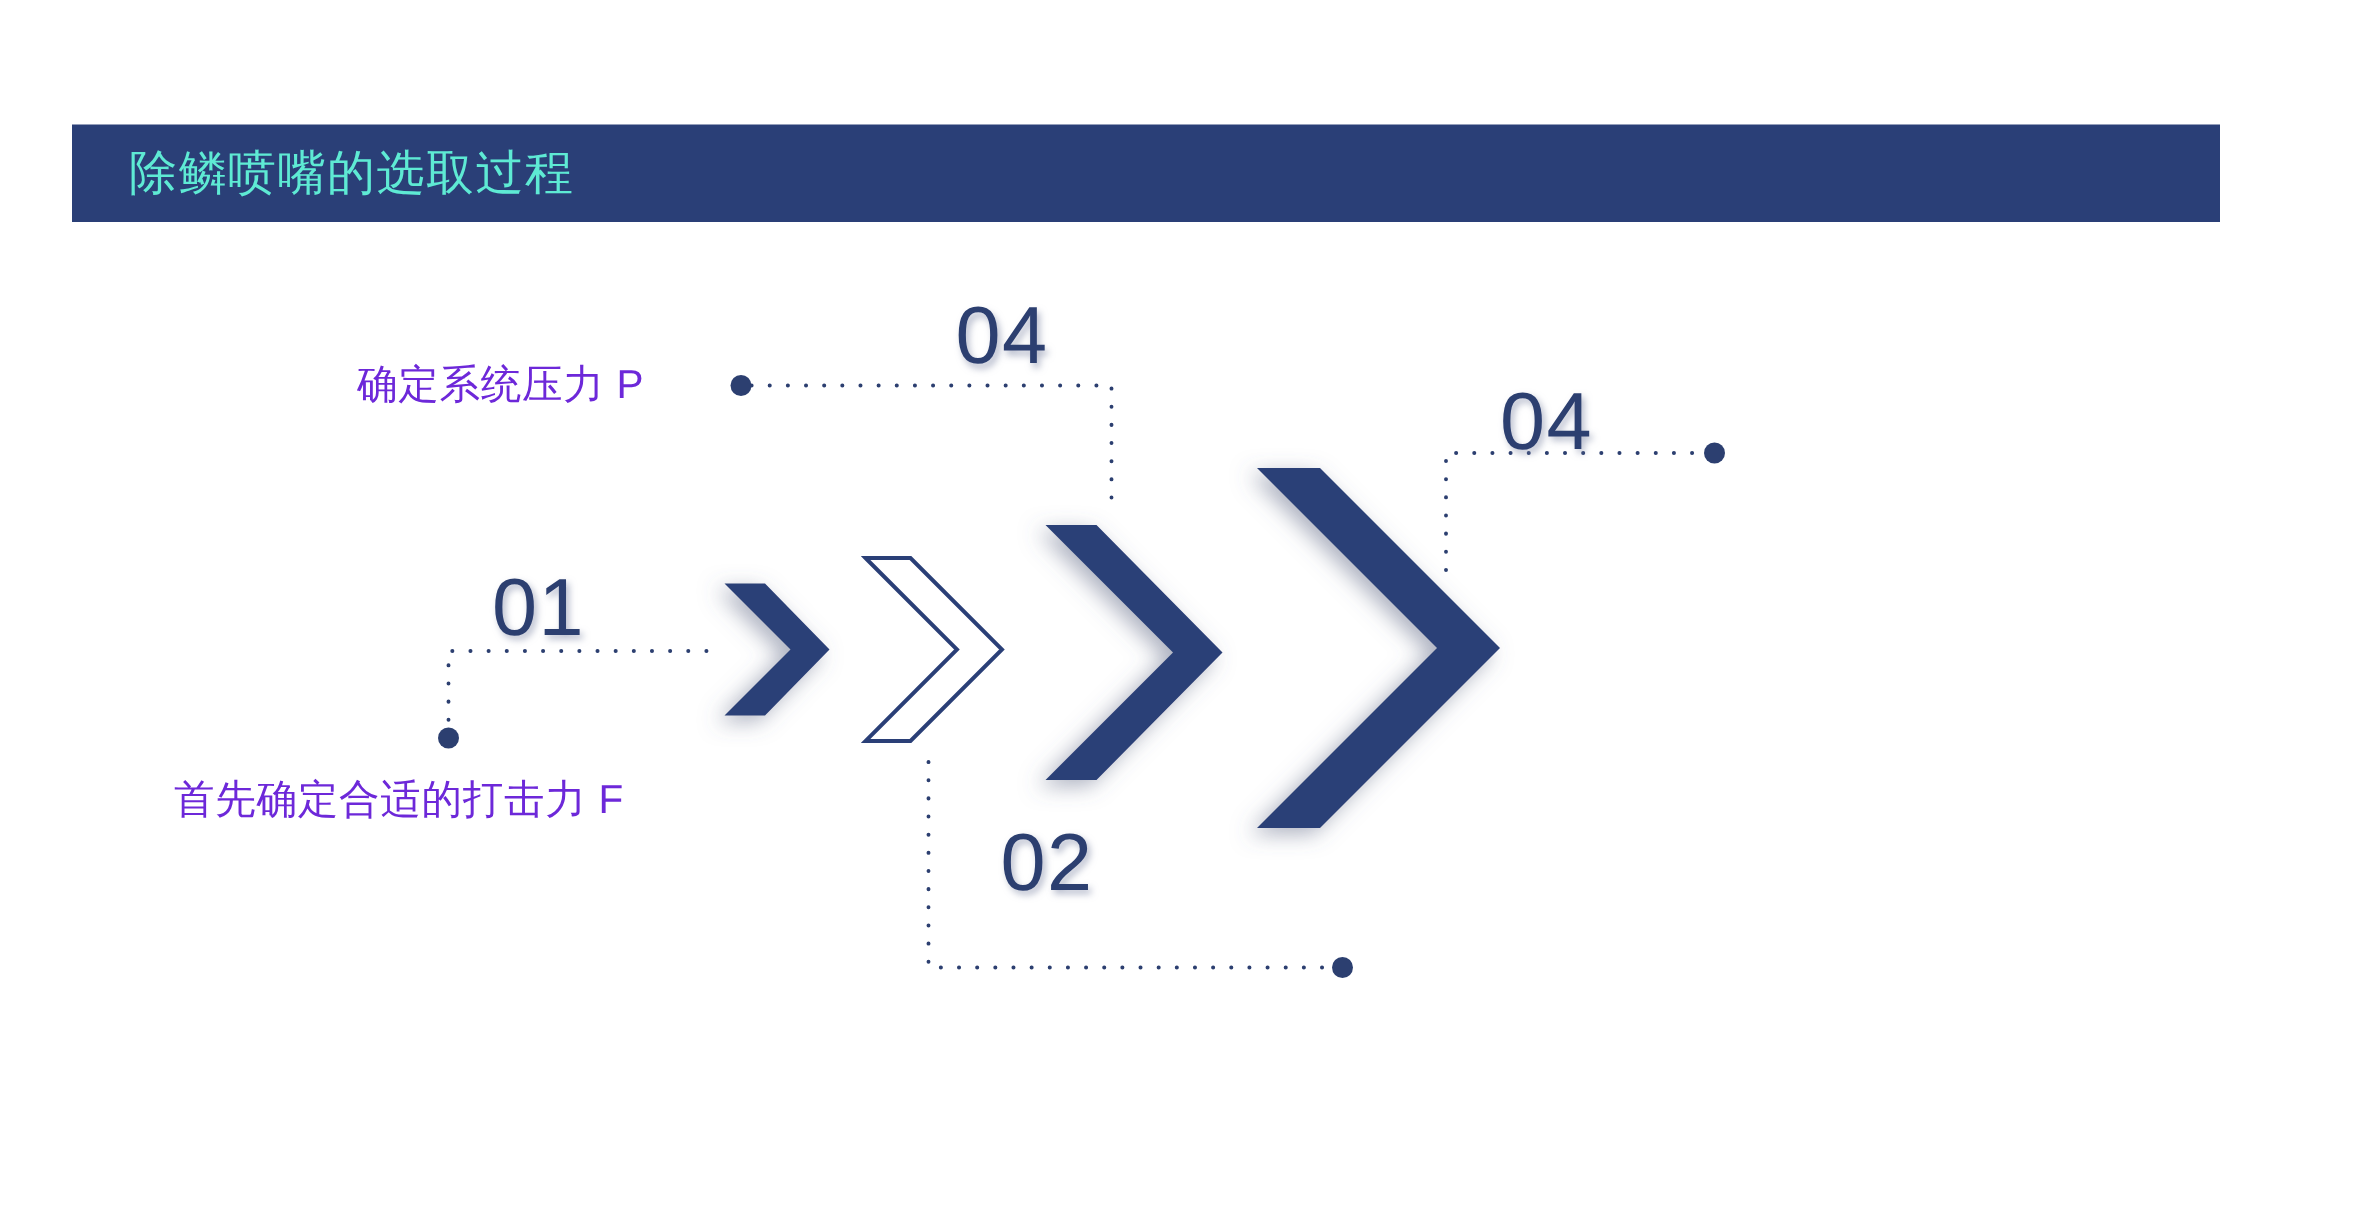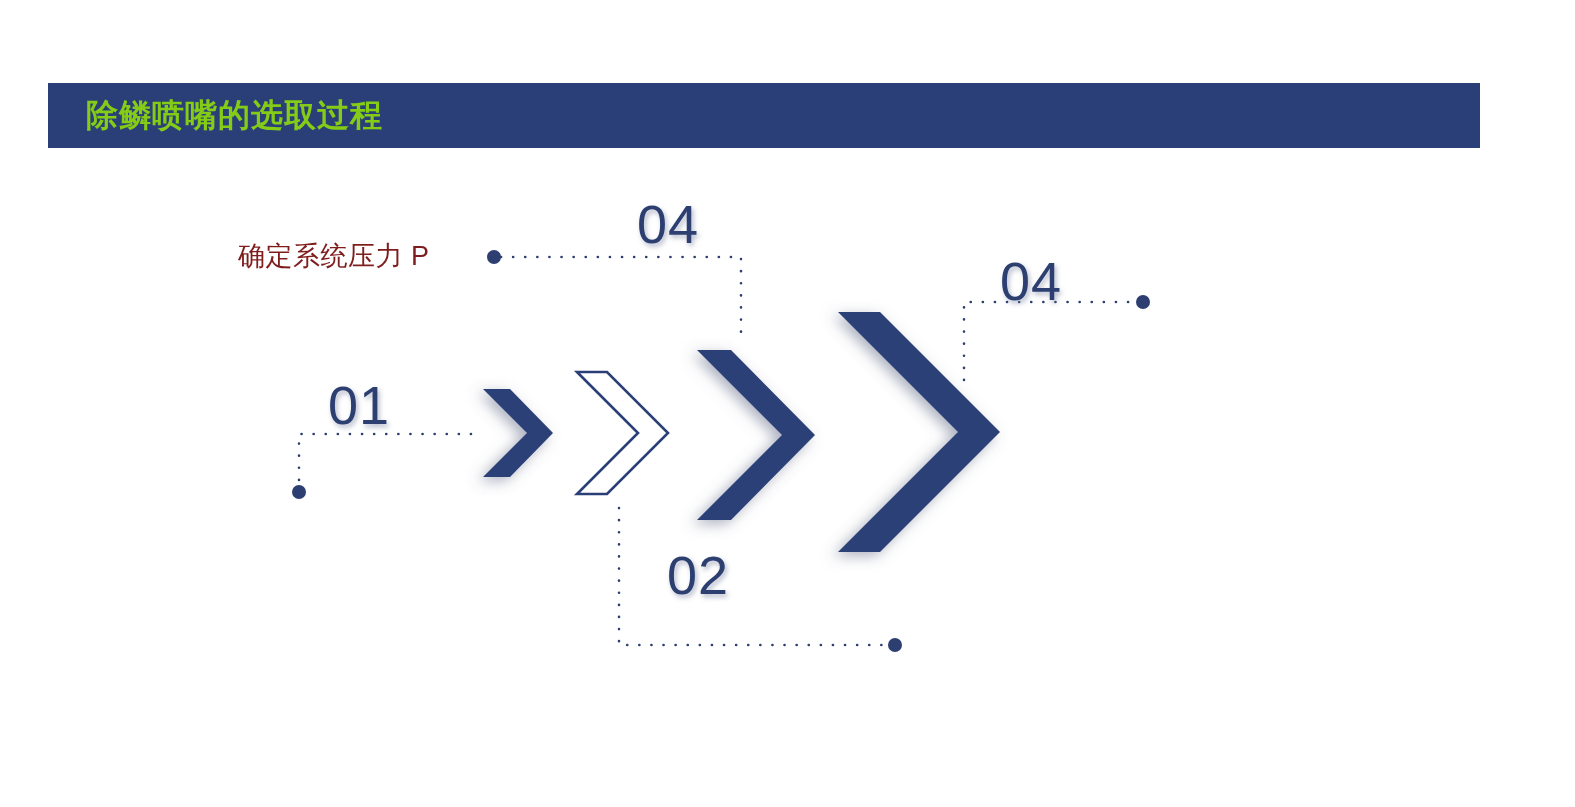--- a/index.html
+++ b/index.html
@@ -25,23 +25,23 @@
     top: 83px;
     width: 1432px;
     height: 65px;
     background: #2A3F77;
   }
   #title-text {
     position: absolute;
     left: 38px;
     top: 50%;
     transform: translateY(-50%);
-    color: #84cc16;
+    color: #5eead4;
     font-size: 32px;
-    font-weight: 700;
+    font-weight: 400;
     letter-spacing: 1px;
     white-space: nowrap;
   }
 
   
   #diagram-svg {
     position: absolute;
     left: 0;
     top: 0;
     width: 1575px;
@@ -60,21 +60,21 @@
     line-height: 1;
   }
   #num-01 { left: 328px; top: 378px; }
   #num-02 { left: 667px; top: 548px; }
   #num-03 { left: 637px; top: 197px; }
   #num-04 { left: 1000px; top: 254px; }
 
   
   .step-label {
     position: absolute;
-    color: #7f1d1d;
+    color: #6d28d9;
     font-size: 27px;
     font-weight: 400;
     letter-spacing: 0.5px;
     white-space: nowrap;
     line-height: 1;
   }
   #label-01 { left: 116px; top: 520px; }
   #label-02 { left: 914px; top: 631px; }
   #label-03 { left: 238px; top: 243px; text-align: right; }
   #label-04 { left: 1163px; top: 296px; }
@@ -122,15 +122,16 @@
     <polygon points="697,350 782,435 697,520 731,520 815,435 731,350" fill="#2A3F77" filter="url(#chev-shadow)"></polygon>
 
     <polygon points="838,312 958,432 838,552 880,552 1000,432 880,312" fill="#2A3F77" filter="url(#chev-shadow)"></polygon>
   </svg>
 
   <div class="step-number" id="num-01">01</div>
   <div class="step-number" id="num-02">02</div>
   <div class="step-number" id="num-03">04</div>
   <div class="step-number" id="num-04">04</div>
 
+  <div class="step-label" id="label-01">首先确定合适的打击力 F</div>
   <div class="step-label" id="label-03">确定系统压力 P</div>
 
 </div>
 
 </body></html>

